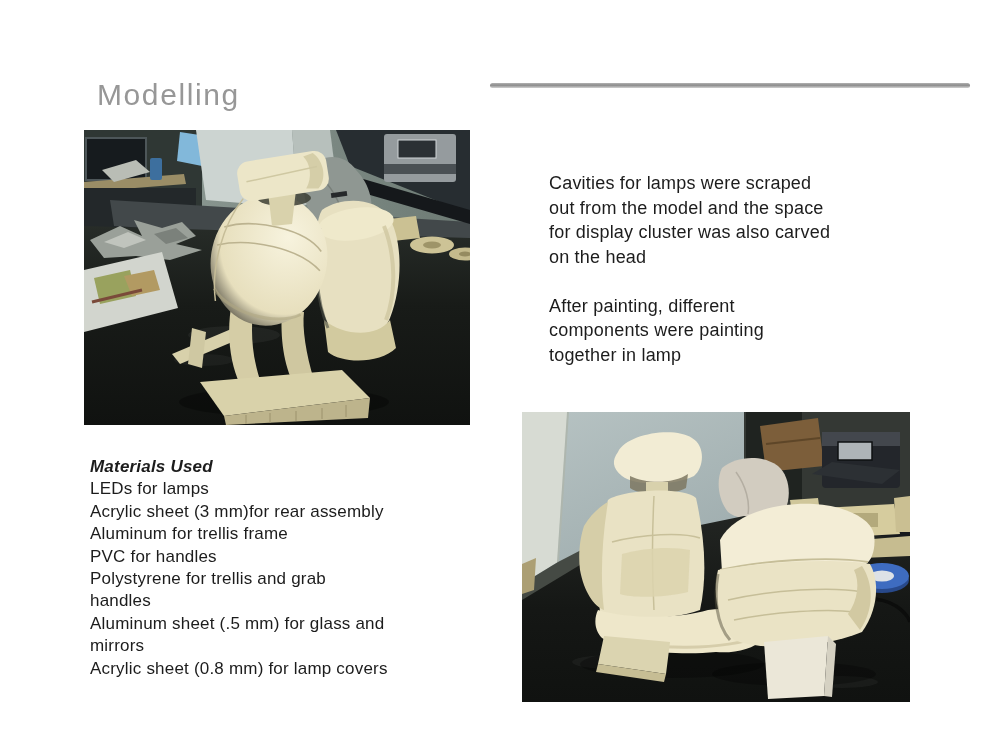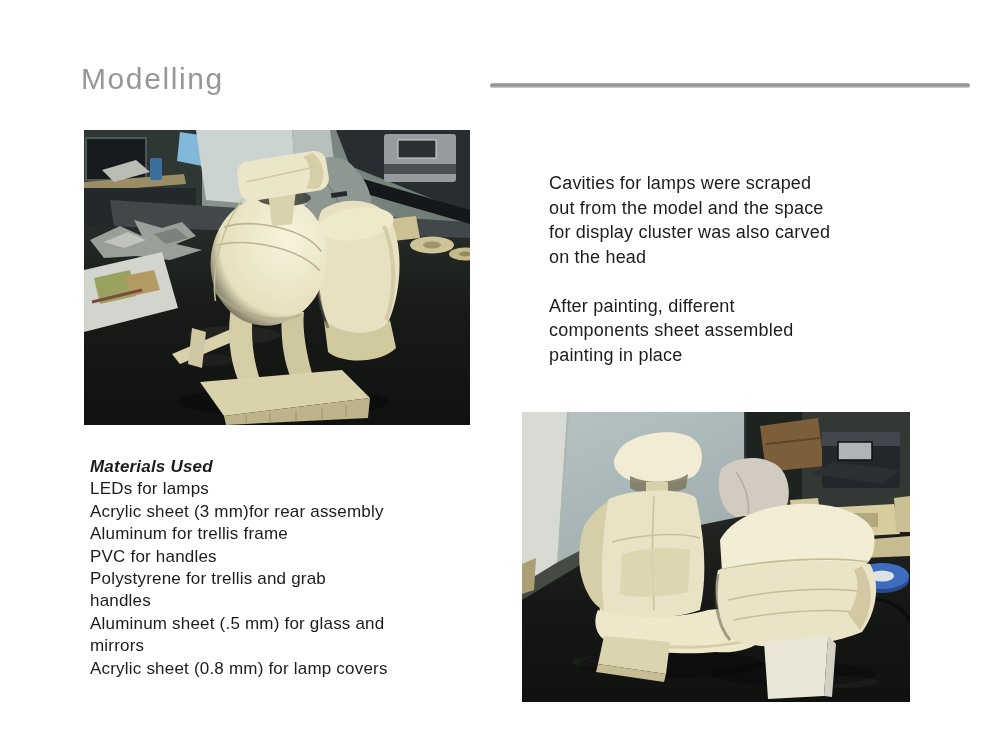--- a/index.html
+++ b/index.html
@@ -1,21 +1,21 @@
 <!DOCTYPE html>
 <html><head>
 <meta charset="utf-8">
 <style>
   html,body{margin:0;padding:0;background:#ffffff;}
   .slide{
     position:relative;width:1000px;height:750px;background:#ffffff;
     overflow:hidden;font-family:"Liberation Sans",sans-serif;
   }
   .title{
-    position:absolute;left:81px;top:62px;margin:0;
+    position:absolute;left:81px;top:62px;margin:16px;
     font-size:30px;font-weight:400;color:#979797;letter-spacing:1.6px;
   }
   .divider{
     position:absolute;left:490px;top:83px;width:480px;height:5px;
     border-radius:3px;
     background:linear-gradient(180deg,#b3b3b3,#8b8b8b 45%,#d2d2d2);
   }
   .photo{position:absolute;display:block;}
   .photo1{left:84px;top:130px;width:386px;height:295px;}
   .photo2{left:522px;top:412px;width:388px;height:290px;}
@@ -155,22 +155,22 @@
     </g>
   </svg>
 
   <div class="rtext">
     <div class="tline">Cavities for lamps were scraped</div>
     <div class="tline">out from the model and the space</div>
     <div class="tline">for display cluster was also carved</div>
     <div class="tline">on the head</div>
     <div class="gap"></div>
     <div class="tline">After painting, different</div>
-    <div class="tline">components sheet assembled</div>
-    <div class="tline">painting in place</div>
+    <div class="tline">components were painting</div>
+    <div class="tline">together in lamp</div>
   </div>
 
   <div class="materials">
     <div class="tline heading">Materials Used</div>
     <div class="tline">LEDs for lamps</div>
     <div class="tline">Acrylic sheet (3 mm)for rear assembly</div>
     <div class="tline">Aluminum for trellis frame</div>
     <div class="tline">PVC for handles</div>
     <div class="tline">Polystyrene for trellis and grab</div>
     <div class="tline">handles</div>

